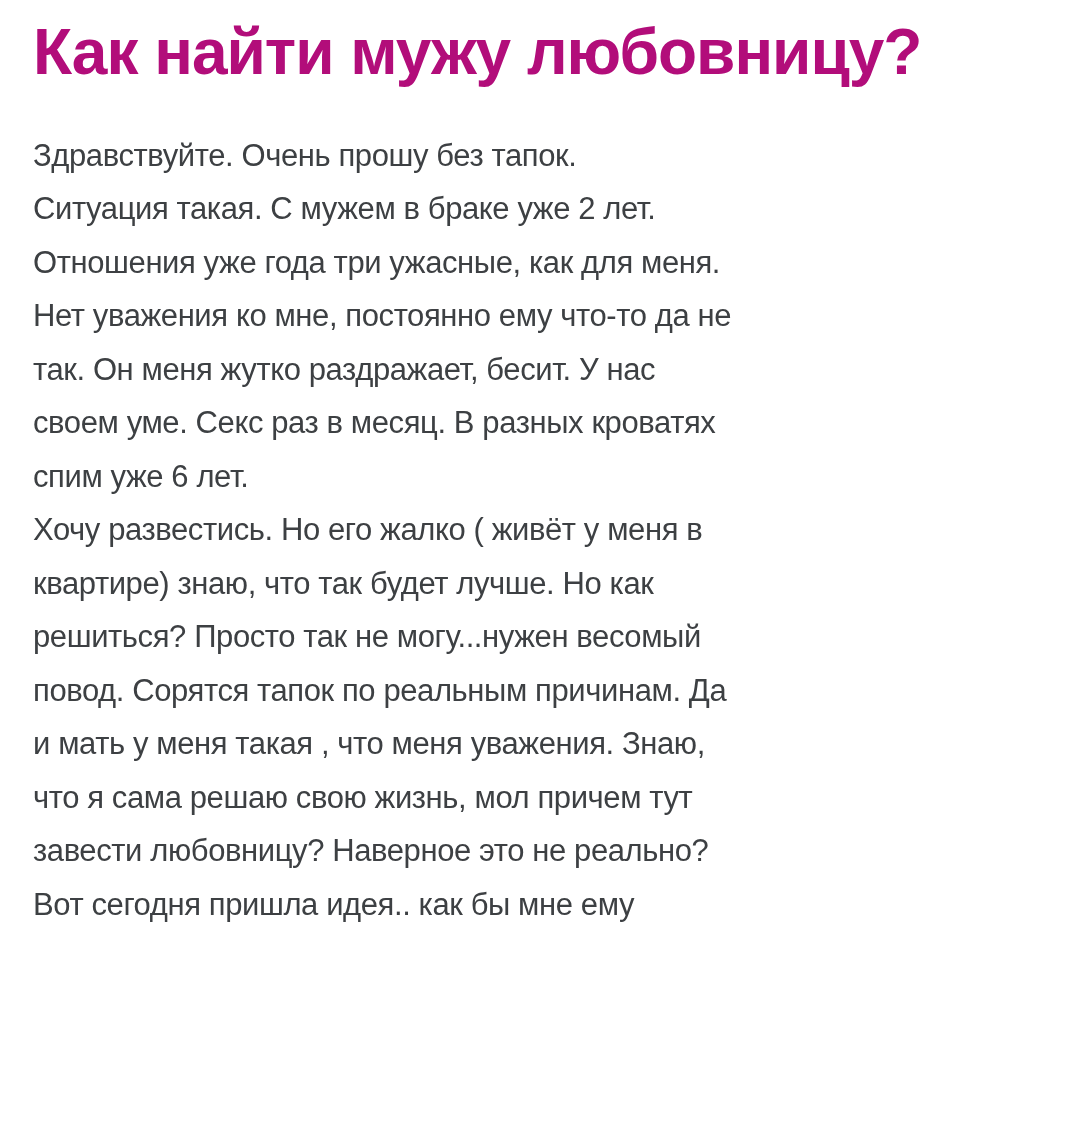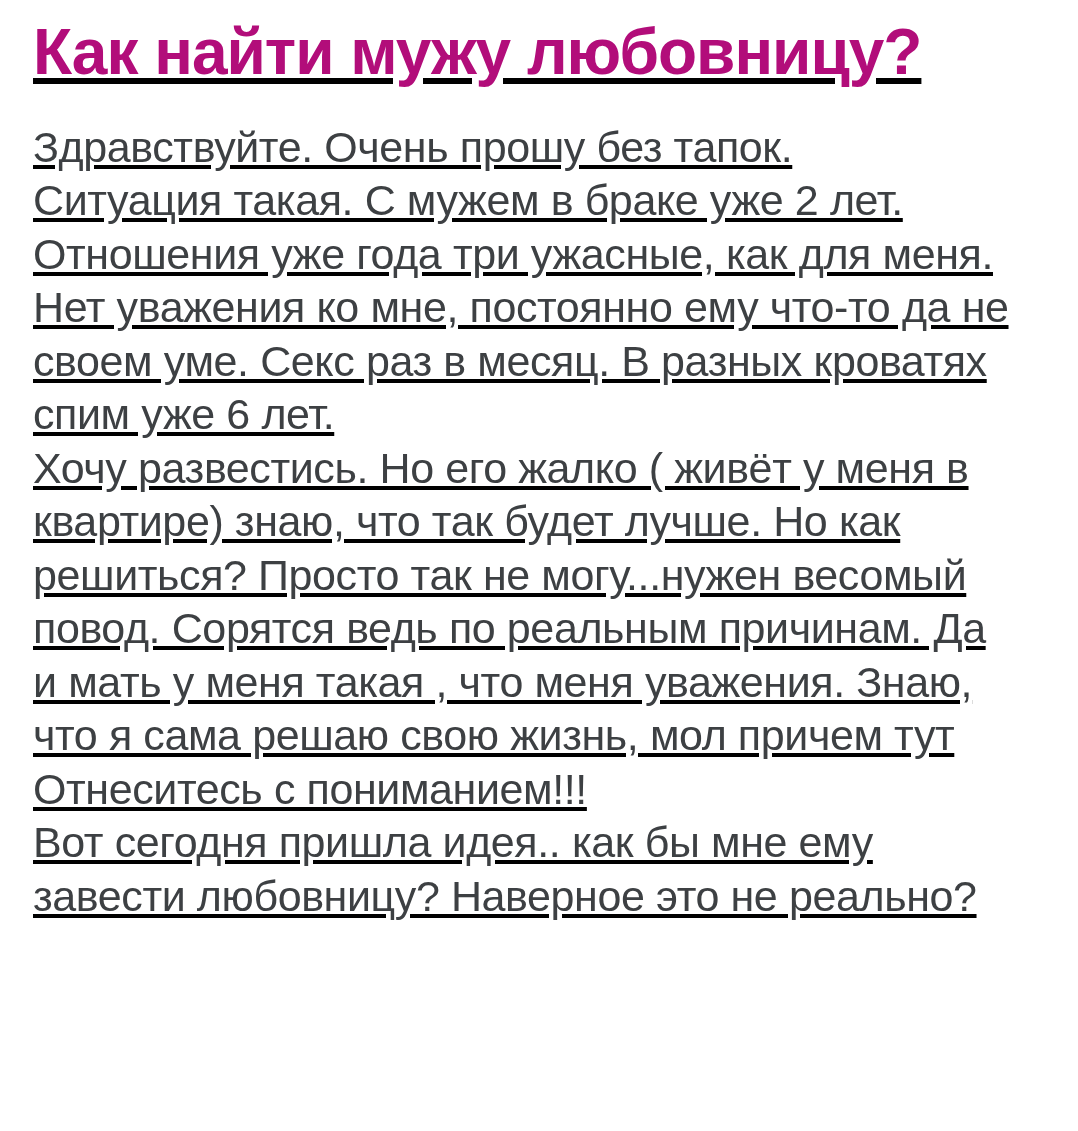--- a/index.html
+++ b/index.html
@@ -12,59 +12,58 @@
       height: 1131px;
       overflow: hidden;
       font-family: "Liberation Sans", sans-serif;
     }
     .page {
       box-sizing: border-box;
       width: 986px;
       height: 1131px;
       padding: 14px 33px 0 33px;
       background: #ffffff;
-      text-decoration: underline;
     }
     .post-title {
       margin: 0;
       font-size: 64px;
       font-weight: 700;
       line-height: 1.2;
       letter-spacing: -1px;
       color: #b20d7a;
       white-space: nowrap;
     }
     .post-body {
-      margin-top: 30px;
-      font-size: 43px;
+      margin-top: 38px;
+      font-size: 31px;
       font-weight: 400;
       line-height: 53.5px;
       letter-spacing: -0.4px;
       color: #3d4043;
     }
     .post-body .line {
       white-space: nowrap;
     }
   </style>
 </head>
 <body>
 
 <div class="page">
   <h1 class="post-title">Как найти мужу любовницу?</h1>
 
   <div class="post-body">
     <div class="line">Здравствуйте. Очень прошу без тапок.</div>
     <div class="line">Ситуация такая. С мужем в браке уже 2 лет.</div>
     <div class="line">Отношения уже года три ужасные, как для меня.</div>
     <div class="line">Нет уважения ко мне, постоянно ему что-то да не</div>
+    <div class="line">так. Он меня жутко раздражает, бесит. У нас</div>
     <div class="line">своем уме. Секс раз в месяц. В разных кроватях</div>
     <div class="line">спим уже 6 лет.</div>
     <div class="line">Хочу развестись. Но его жалко ( живёт у меня в</div>
     <div class="line">квартире) знаю, что так будет лучше. Но как</div>
     <div class="line">решиться? Просто так не могу...нужен весомый</div>
-    <div class="line">повод. Сорятся ведь по реальным причинам. Да</div>
+    <div class="line">повод. Сорятся тапок по реальным причинам. Да</div>
     <div class="line">и мать у меня такая , что меня уважения. Знаю,</div>
     <div class="line">что я сама решаю свою жизнь, мол причем тут</div>
-    <div class="line">Отнеситесь с пониманием!!!</div>
+    <div class="line">завести любовницу? Наверное это не реально?</div>
     <div class="line">Вот сегодня пришла идея.. как бы мне ему</div>
-    <div class="line">завести любовницу? Наверное это не реально?</div>
   </div>
 </div>
 
 </body></html>

